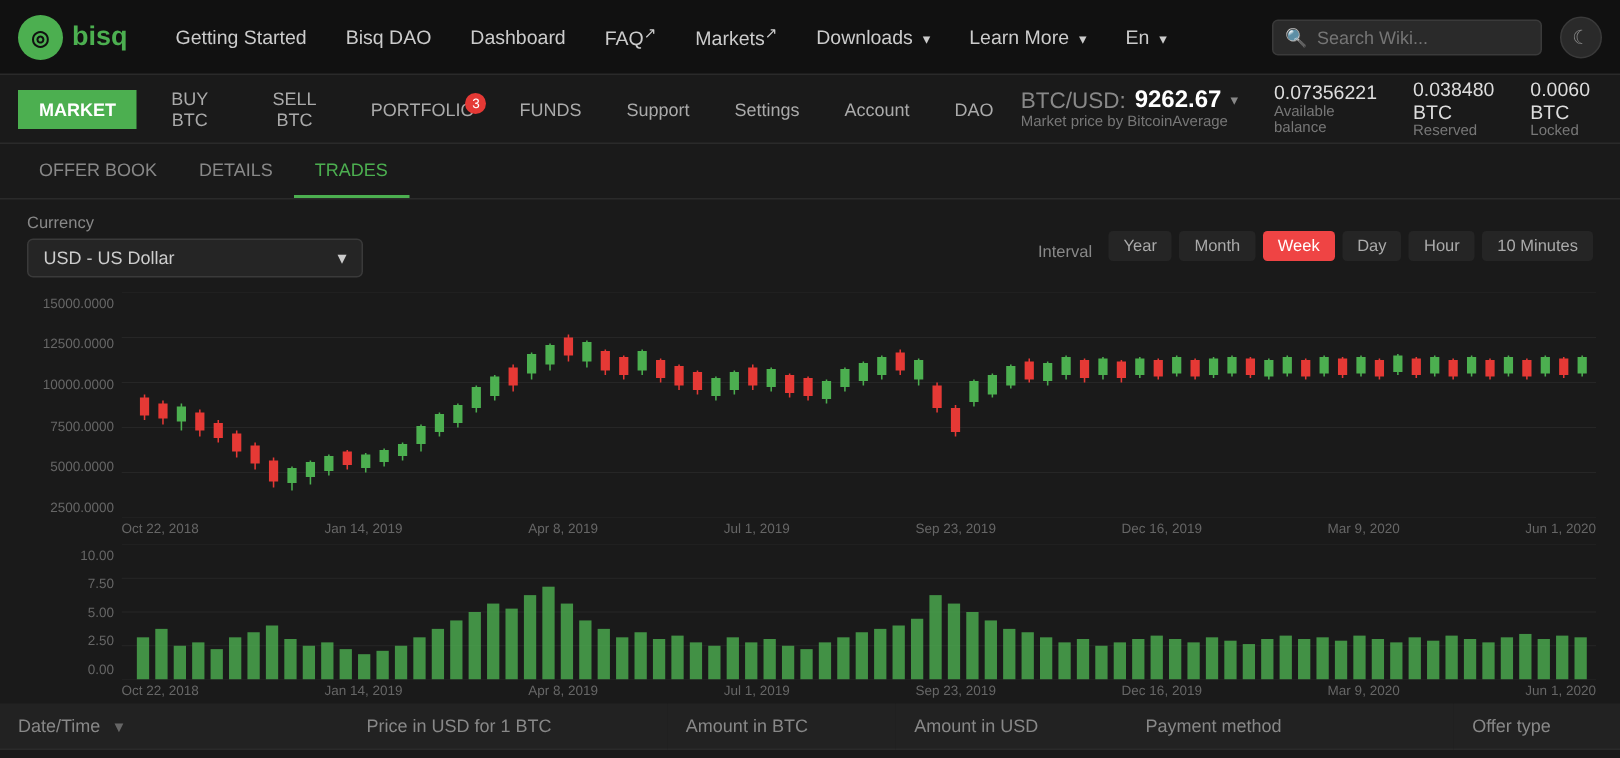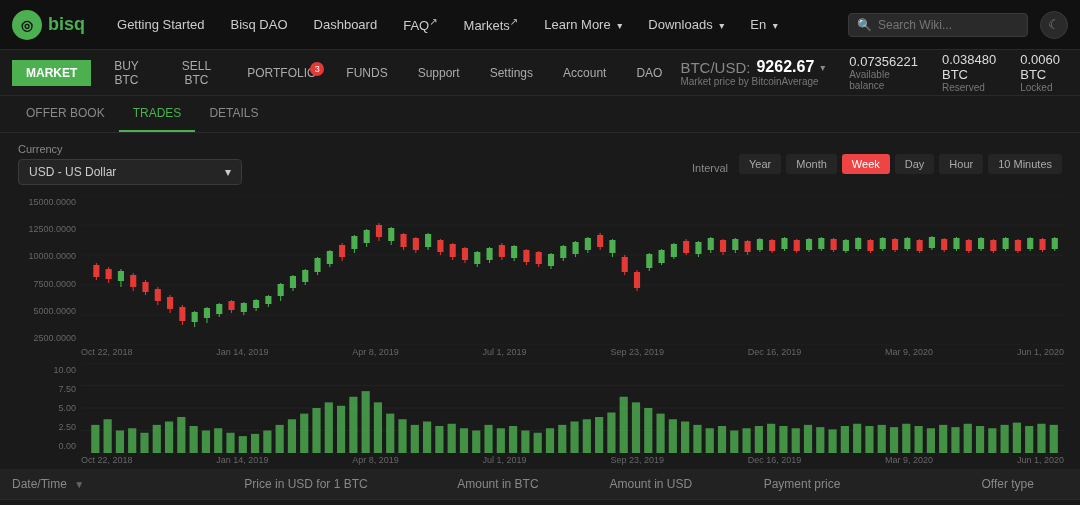--- a/index.html
+++ b/index.html
@@ -285,24 +285,24 @@
   <a class="nav-link">
     <span>Dashboard</span>
   </a>
   <a class="nav-link">
     <span>FAQ</span><sup class="ext">↗</sup>
   </a>
   <a class="nav-link">
     <span>Markets</span><sup class="ext">↗</sup>
   </a>
   <a class="nav-link">
-    <span>Learn More</span> <span class="arrow">▾</span>
+    <span>Downloads</span> <span class="arrow">▾</span>
   </a>
   <a class="nav-link">
-    <span>Downloads</span> <span class="arrow">▾</span>
+    <span>Learn More</span> <span class="arrow">▾</span>
   </a>
   <a class="nav-link">
     <span>En</span> <span class="arrow">▾</span>
   </a>
   <div class="nav-spacer"></div>
   <div class="search-box">
     <span class="search-icon">🔍</span>
     <input type="text" placeholder="Search Wiki..." style="">
   </div>
   <div class="theme-toggle">
@@ -363,25 +363,25 @@
       <div class="val">0.0060 BTC</div>
       <div class="lbl">Locked</div>
     </div>
   </div>
 </div>
 
 <div class="tab-bar">
   <div class="tab">
     <span>OFFER BOOK</span>
   </div>
+  <div class="tab">
+    <span>DETAILS</span>
+  </div>
   <div class="tab active">
     <span>TRADES</span>
-  </div>
-  <div class="tab">
-    <span>DETAILS</span>
   </div>
 </div>
 
 <div class="controls-row">
   <div>
     <div class="currency-label">Currency</div>
     <div class="currency-select">
       <span>USD  -  US Dollar</span>
       <span>▾</span>
     </div>
@@ -787,21 +787,21 @@
         <th>
           <span>Price in USD for 1 BTC</span>
         </th>
         <th>
           <span>Amount in BTC</span>
         </th>
         <th>
           <span>Amount in USD</span>
         </th>
         <th>
-          <span>Payment price</span>
+          <span>Payment method</span>
         </th>
         <th>
           <span>Offer type</span>
         </th>
       </tr>
     </thead>
     <tbody>
       <tr>
         <td>Jul 13, 2020 12:32:48 PM</td>
         <td>9760.2330</td>

